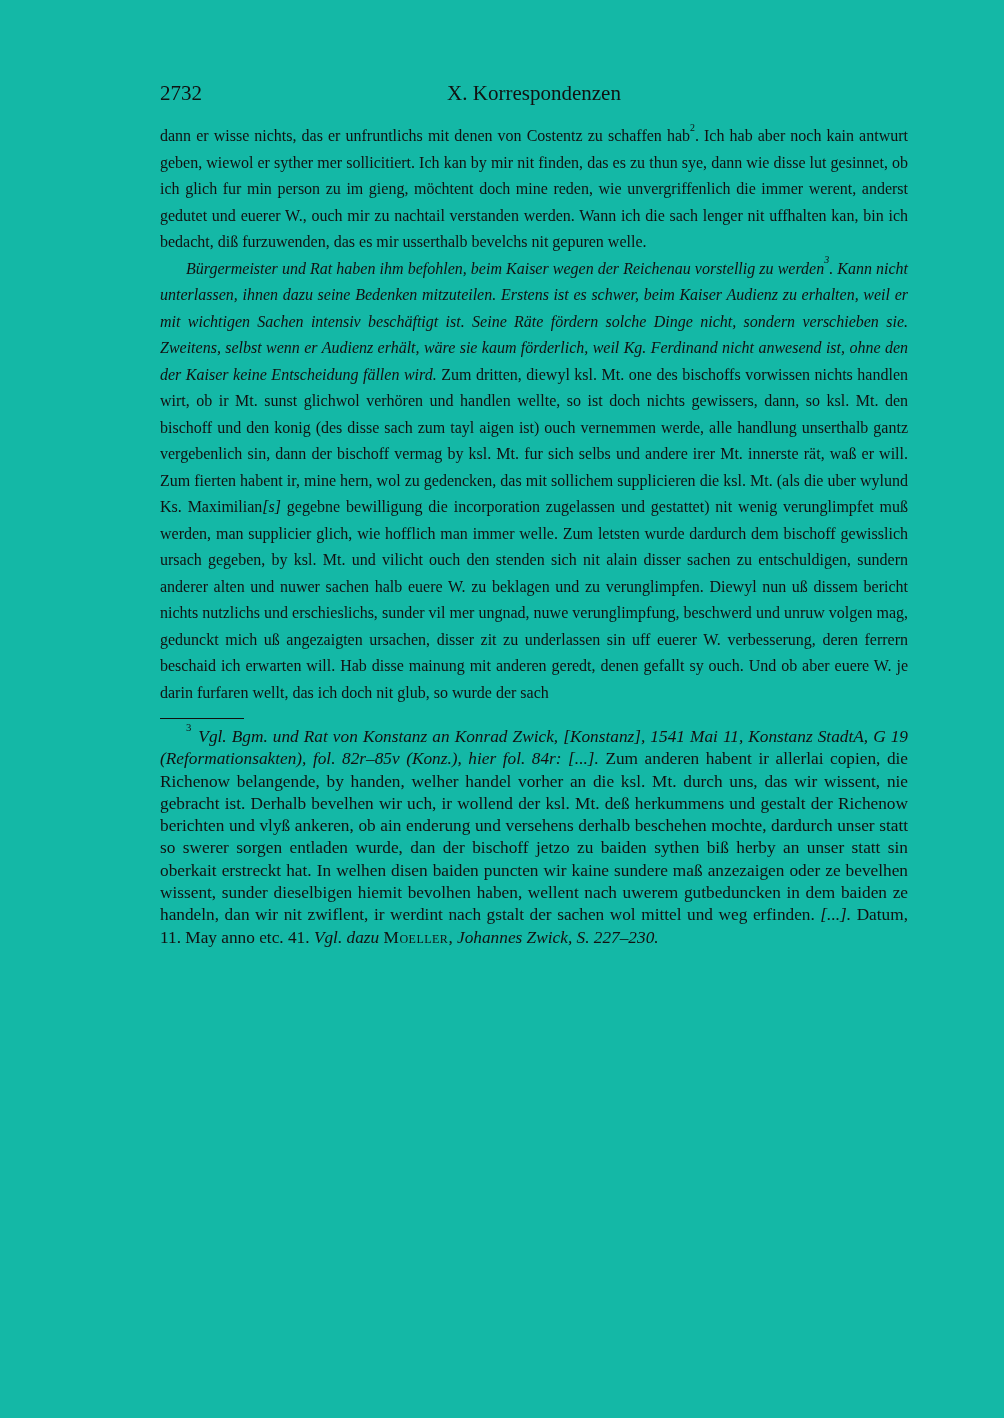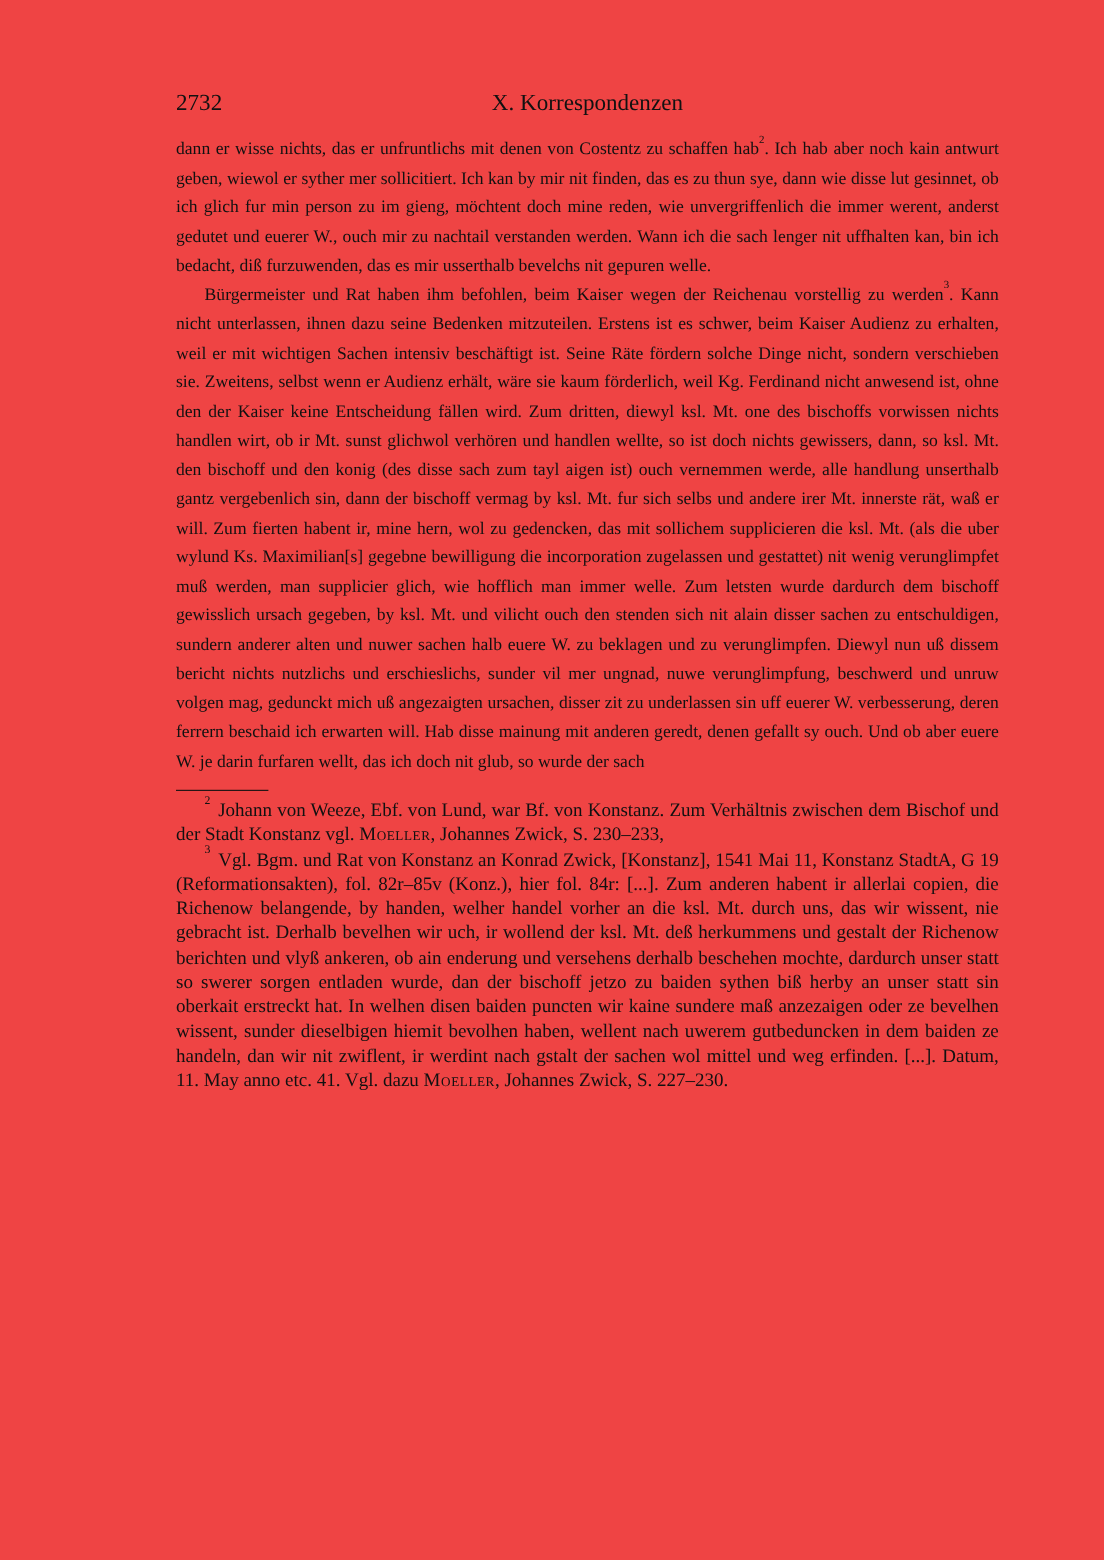--- a/index.html
+++ b/index.html
@@ -4,21 +4,21 @@
 <style>
   html, body {
     margin: 0;
     padding: 0;
     background: #ffffff;
   }
   .page {
     position: relative;
     width: 1004px;
     height: 1418px;
-    background: #ef4444;
+    background: #14b8a6;
     color: #111111;
     font-family: "Liberation Serif", serif;
     box-sizing: border-box;
     padding: 80px 96px 0 160px;
     overflow: hidden;
   }
   .running-header {
     position: relative;
     height: 26px;
     font-size: 21px;
@@ -34,20 +34,21 @@
   .body-text p {
     margin: 0;
     font-size: 16px;
     line-height: 26.5px;
     text-align: justify;
   }
   .body-text p.indent {
     text-indent: 26px;
   }
   .italic {
+    font-style: italic;
   }
   .smallcaps {
     font-style: normal;
     font-variant: small-caps;
     letter-spacing: 0.5px;
   }
   sup.fnref {
     font-size: 0.62em;
     line-height: 0;
     position: relative;
@@ -79,16 +80,15 @@
   </div>
 
   <div class="body-text" id="body-text">
       <p><span>dann er wisse nichts, das er unfruntlichs mit denen von Costentz zu schaffen hab</span><sup class="fnref">2</sup><span>. Ich hab aber noch kain antwurt geben, wiewol er syther mer sollicitiert. Ich kan by mir nit finden, das es zu thun sye, dann wie disse lut gesinnet, ob ich glich fur min person zu im gieng, möchtent doch mine reden, wie unvergriffenlich die immer werent, anderst gedutet und euerer W., ouch mir zu nachtail verstanden werden. Wann ich die sach lenger nit uffhalten kan, bin ich bedacht, diß furzuwenden, das es mir usserthalb bevelchs nit gepuren welle.</span></p>
       <p class="indent"><span class="italic">Bürgermeister und Rat haben ihm befohlen, beim Kaiser wegen der Reichenau vorstellig zu werden</span><sup class="fnref italic">3</sup><span class="italic">. Kann nicht unterlassen, ihnen dazu seine Bedenken mitzuteilen. Erstens ist es schwer, beim Kaiser Audienz zu erhalten, weil er mit wichtigen Sachen intensiv beschäftigt ist. Seine Räte fördern solche Dinge nicht, sondern verschieben sie. Zweitens, selbst wenn er Audienz erhält, wäre sie kaum förderlich, weil Kg. Ferdinand nicht anwesend ist, ohne den der Kaiser keine Entscheidung fällen wird.</span><span> Zum dritten, diewyl ksl. Mt. one des bischoffs vorwissen nichts handlen wirt, ob ir Mt. sunst glichwol verhören und handlen wellte, so ist doch nichts gewissers, dann, so ksl. Mt. den bischoff und den konig (des disse sach zum tayl aigen ist) ouch vernemmen werde, alle handlung unserthalb gantz vergebenlich sin, dann der bischoff vermag by ksl. Mt. fur sich selbs und andere irer Mt. innerste rät, waß er will. Zum fierten habent ir, mine hern, wol zu gedencken, das mit sollichem supplicieren die ksl. Mt. (als die uber wylund Ks. Maximilian</span><span class="italic">[s]</span><span> gegebne bewilligung die incorporation zugelassen und gestattet) nit wenig verunglimpfet muß werden, man supplicier glich, wie hofflich man immer welle. Zum letsten wurde dardurch dem bischoff gewisslich ursach gegeben, by ksl. Mt. und vilicht ouch den stenden sich nit alain disser sachen zu entschuldigen, sundern anderer alten und nuwer sachen halb euere W. zu beklagen und zu verunglimpfen. Diewyl nun uß dissem bericht nichts nutzlichs und erschieslichs, sunder vil mer ungnad, nuwe verunglimpfung, beschwerd und unruw volgen mag, gedunckt mich uß angezaigten ursachen, disser zit zu underlassen sin uff euerer W. verbesserung, deren ferrern beschaid ich erwarten will. Hab disse mainung mit anderen geredt, denen gefallt sy ouch. Und ob aber euere W. je darin furfaren wellt, das ich doch nit glub, so wurde der sach</span></p>
     </div>
 
   <div class="footnote-sep"></div>
 
   <div class="footnotes" id="footnotes">
-      <p><sup class="fnref">2</sup><span class="italic">Johann von Weeze, Ebf. von Lund, war Bf. von Konstanz. Zum Verhältnis zwischen dem Bischof und der Stadt Konstanz vgl. </span><span class="smallcaps">Moeller</span><span class="italic">, Johannes Zwick, S. 230–233,</span></p>
       <p><sup class="fnref">3</sup><span class="italic">Vgl. Bgm. und Rat von Konstanz an Konrad Zwick, [Konstanz], 1541 Mai 11, Konstanz StadtA, G 19 (Reformationsakten), fol. 82r–85v (Konz.), hier fol. 84r: [...].</span><span> Zum anderen habent ir allerlai copien, die Richenow belangende, by handen, welher handel vorher an die ksl. Mt. durch uns, das wir wissent, nie gebracht ist. Derhalb bevelhen wir uch, ir wollend der ksl. Mt. deß herkummens und gestalt der Richenow berichten und vlyß ankeren, ob ain enderung und versehens derhalb beschehen mochte, dardurch unser statt so swerer sorgen entladen wurde, dan der bischoff jetzo zu baiden sythen biß herby an unser statt sin oberkait erstreckt hat. In welhen disen baiden puncten wir kaine sundere maß anzezaigen oder ze bevelhen wissent, sunder dieselbigen hiemit bevolhen haben, wellent nach uwerem gutbeduncken in dem baiden ze handeln, dan wir nit zwiflent, ir werdint nach gstalt der sachen wol mittel und weg erfinden. </span><span class="italic">[...].</span><span> Datum, 11. May anno etc. 41. </span><span class="italic">Vgl. dazu </span><span class="smallcaps">Moeller</span><span class="italic">, Johannes Zwick, S. 227–230.</span></p>
     </div>
 </div>
 
 </body></html>

